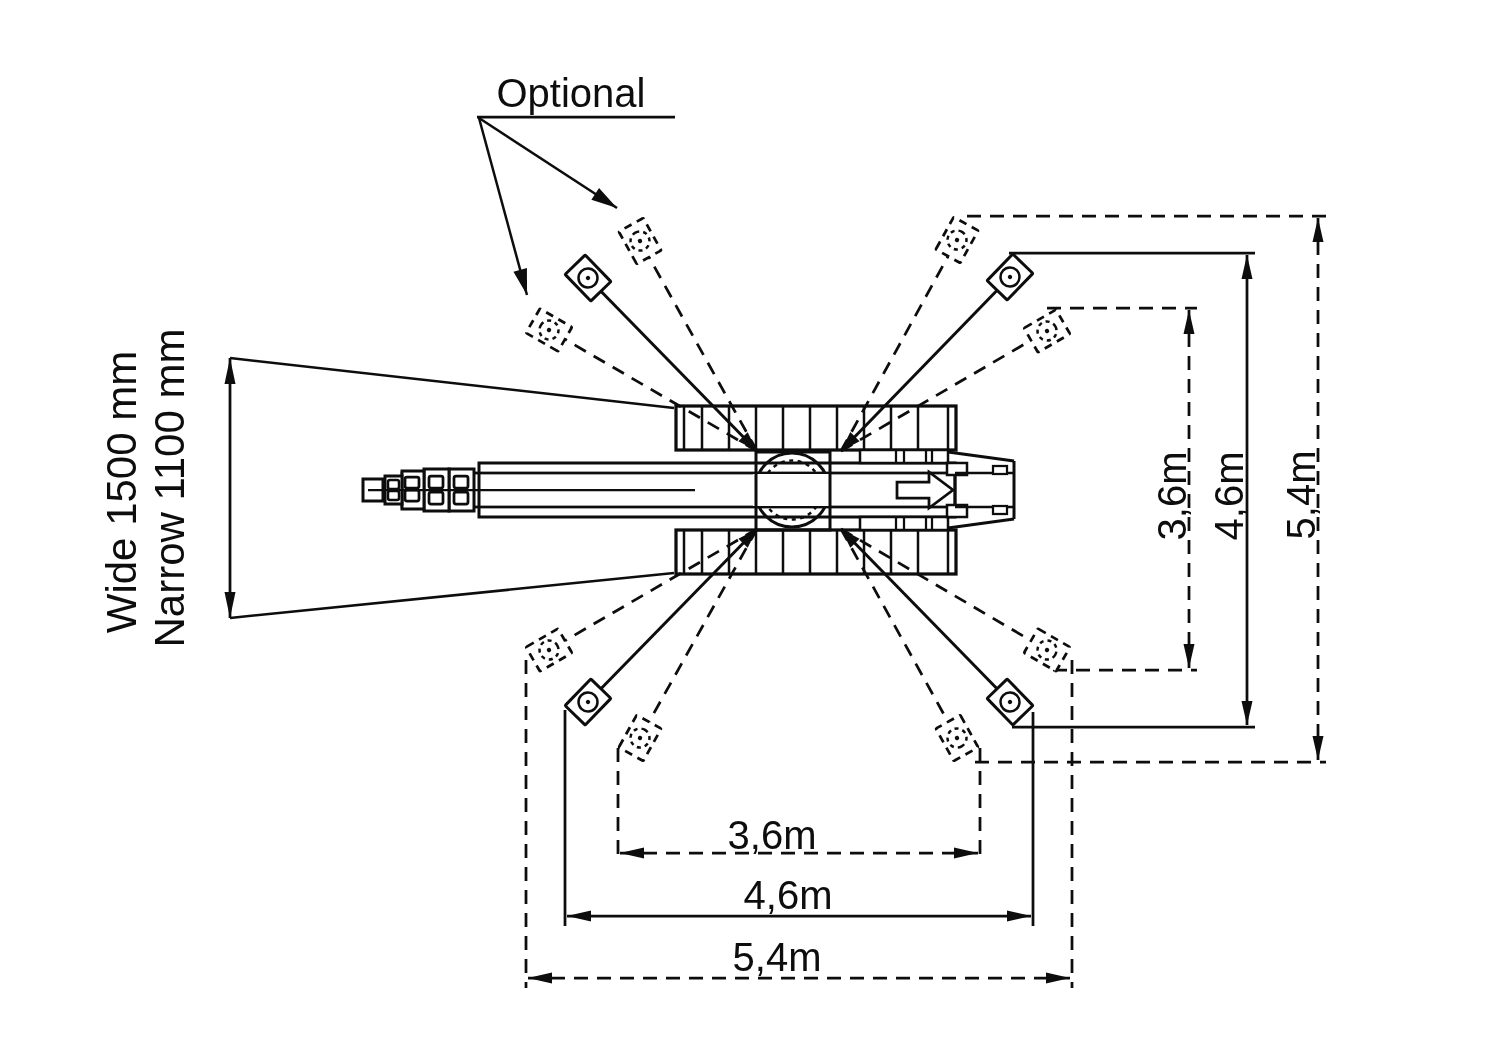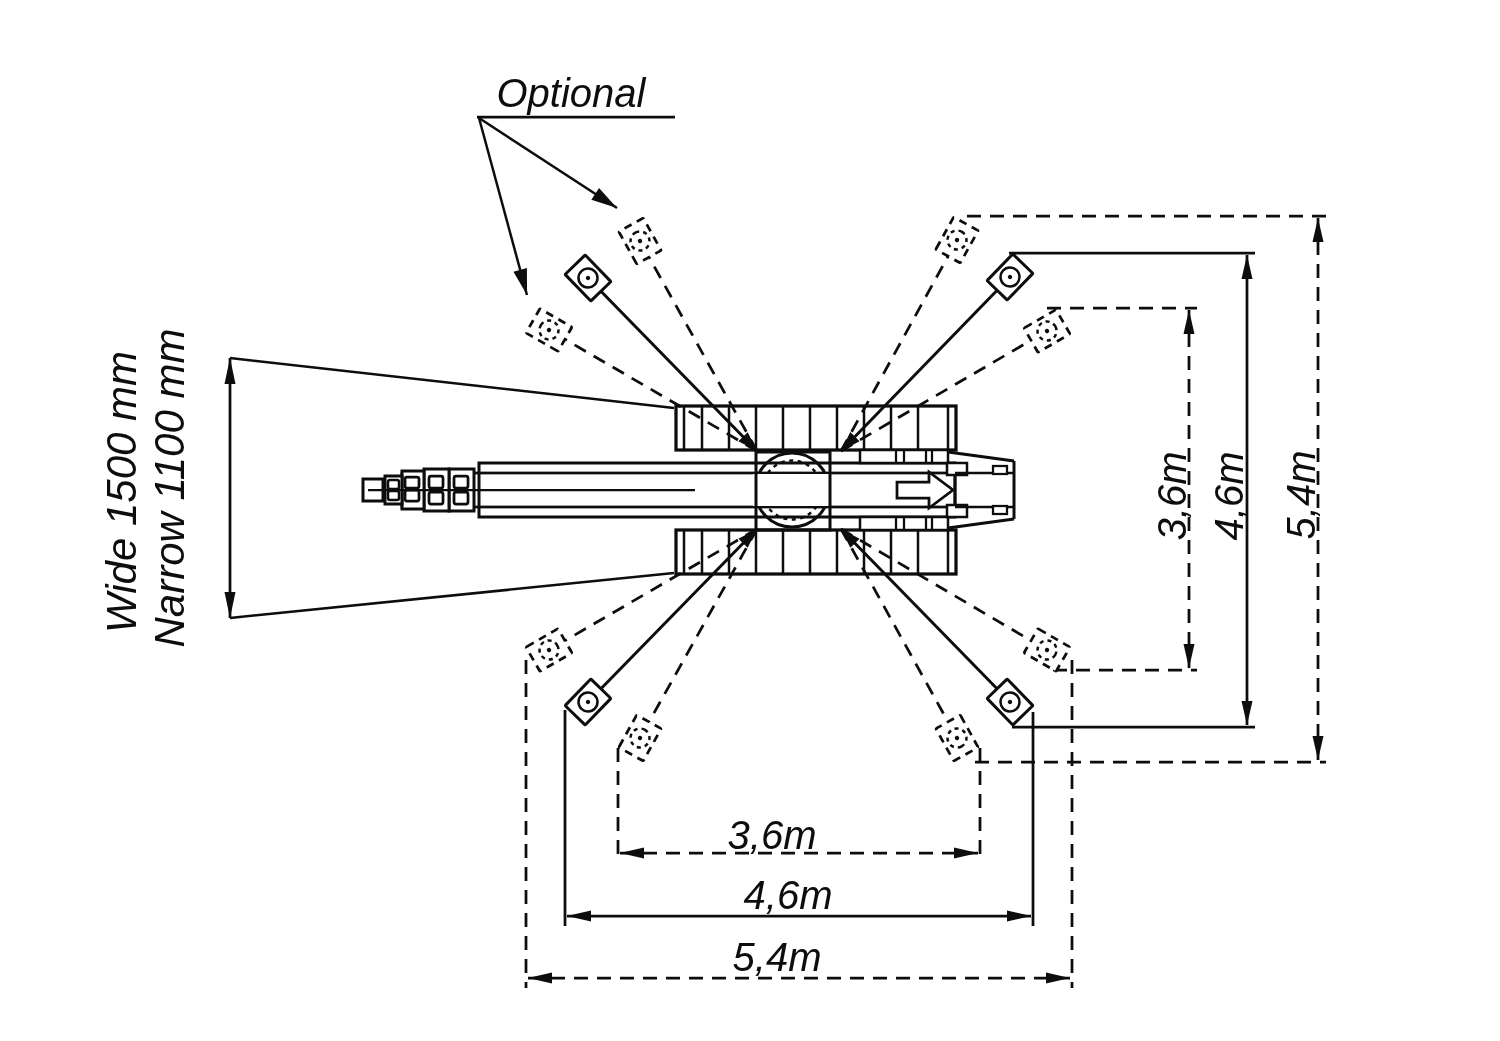--- a/index.html
+++ b/index.html
@@ -2,21 +2,20 @@
 <html><head>
 <meta charset="utf-8">
 <style>
   html,body{margin:0;padding:0;background:#ffffff;}
   .stage{
     position:relative;
     width:1500px;height:1041px;
     background:#ffffff;
     font-family:"Liberation Sans","DejaVu Sans",sans-serif;
     overflow:hidden;
-    font-style:italic;
   }
   svg{display:block;}
   svg text{
     font-family:"Liberation Sans","DejaVu Sans",sans-serif;
     fill:#0d0d0d;
   }
 </style>
 </head>
 <body>
 

